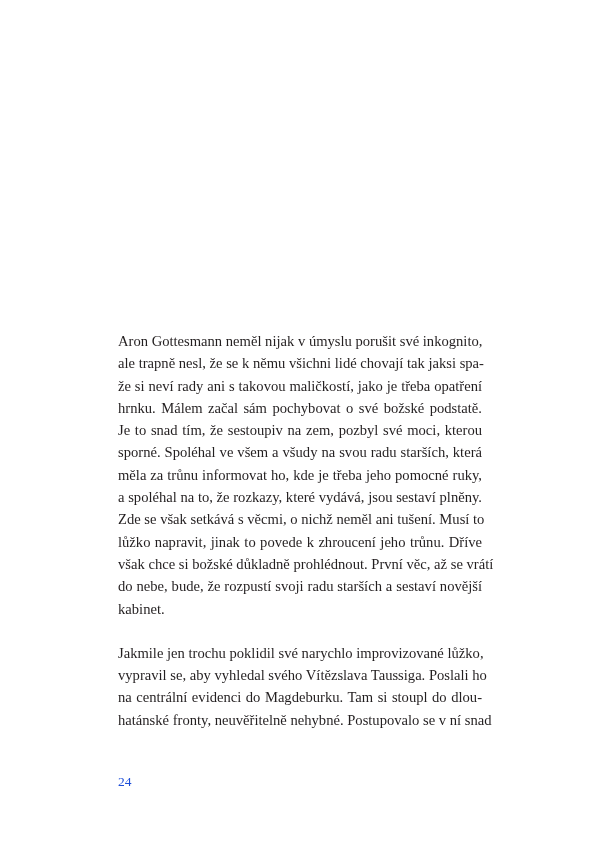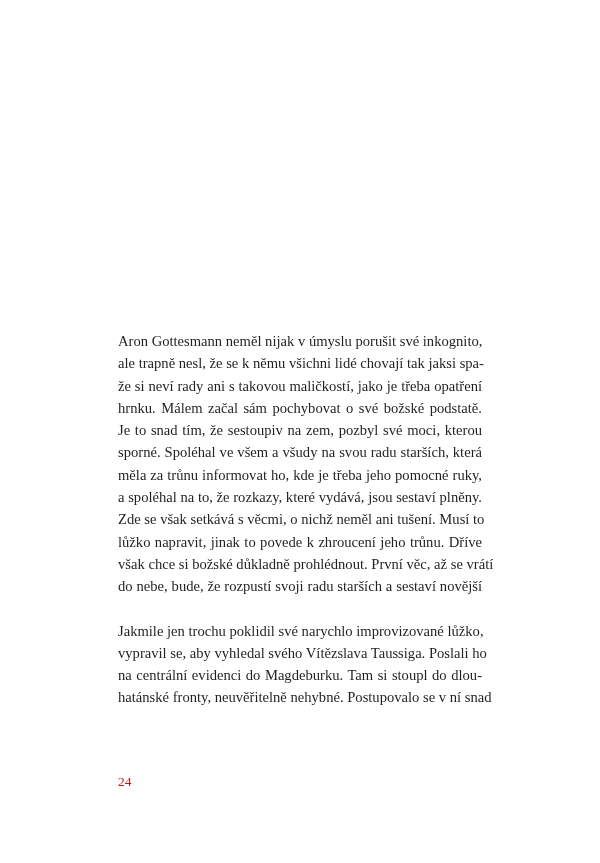--- a/index.html
+++ b/index.html
@@ -23,41 +23,42 @@
       text-align-last: justify;
     }
     .line.last { text-align-last: left; }
     .para-gap { height: 22px; }
     .page-number {
       position: absolute;
       left: 118px;
       top: 760px;
       font-family: "Liberation Serif", "DejaVu Serif", serif;
       font-size: 13.5px;
-      color: #b91c1c;
+      color: #1d4ed8;
     }
   </style>
 </head>
 <body>
 
 <div class="page">
   <div class="text-block">
     <div>
       <span class="line">Aron Gottesmann neměl nijak v úmyslu porušit své inkognito,</span>
       <span class="line">ale trapně nesl, že se k němu všichni lidé chovají tak jaksi spa-</span>
       <span class="line">že si neví rady ani s takovou maličkostí, jako je třeba opatření</span>
       <span class="line">hrnku. Málem začal sám pochybovat o své božské podstatě.</span>
       <span class="line">Je to snad tím, že sestoupiv na zem, pozbyl své moci, kterou</span>
       <span class="line">sporné. Spoléhal ve všem a všudy na svou radu starších, která</span>
       <span class="line">měla za trůnu informovat ho, kde je třeba jeho pomocné ruky,</span>
       <span class="line">a spoléhal na to, že rozkazy, které vydává, jsou sestaví plněny.</span>
       <span class="line">Zde se však setkává s věcmi, o nichž neměl ani tušení. Musí to</span>
       <span class="line">lůžko napravit, jinak to povede k zhroucení jeho trůnu. Dříve</span>
       <span class="line">však chce si božské důkladně prohlédnout. První věc, až se vrátí</span>
       <span class="line">do nebe, bude, že rozpustí svoji radu starších a sestaví novější</span>
+      <span class="line last">kabinet.</span>
     </div>
     <div class="para-gap"></div>
     <div>
       <span class="line">Jakmile jen trochu poklidil své narychlo improvizované lůžko,</span>
       <span class="line">vypravil se, aby vyhledal svého Vítězslava Taussiga. Poslali ho</span>
       <span class="line">na centrální evidenci do Magdeburku. Tam si stoupl do dlou-</span>
       <span class="line">hatánské fronty, neuvěřitelně nehybné. Postupovalo se v ní snad</span>
     </div>
   </div>
   <div class="page-number">24</div>

